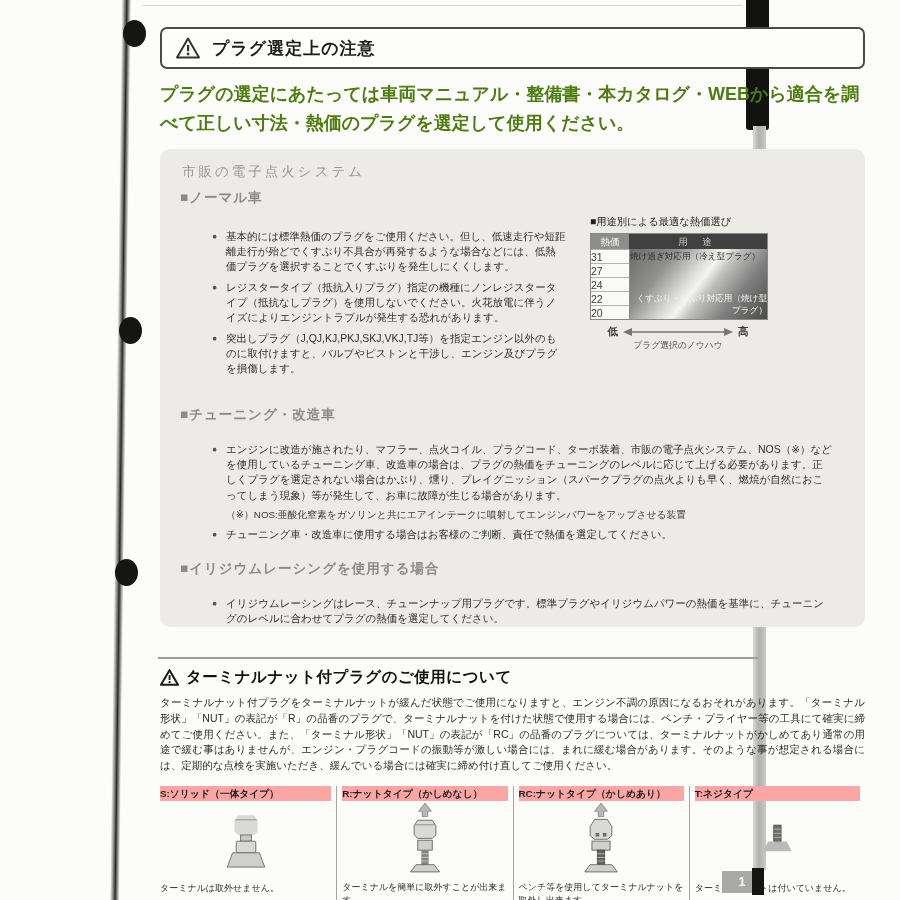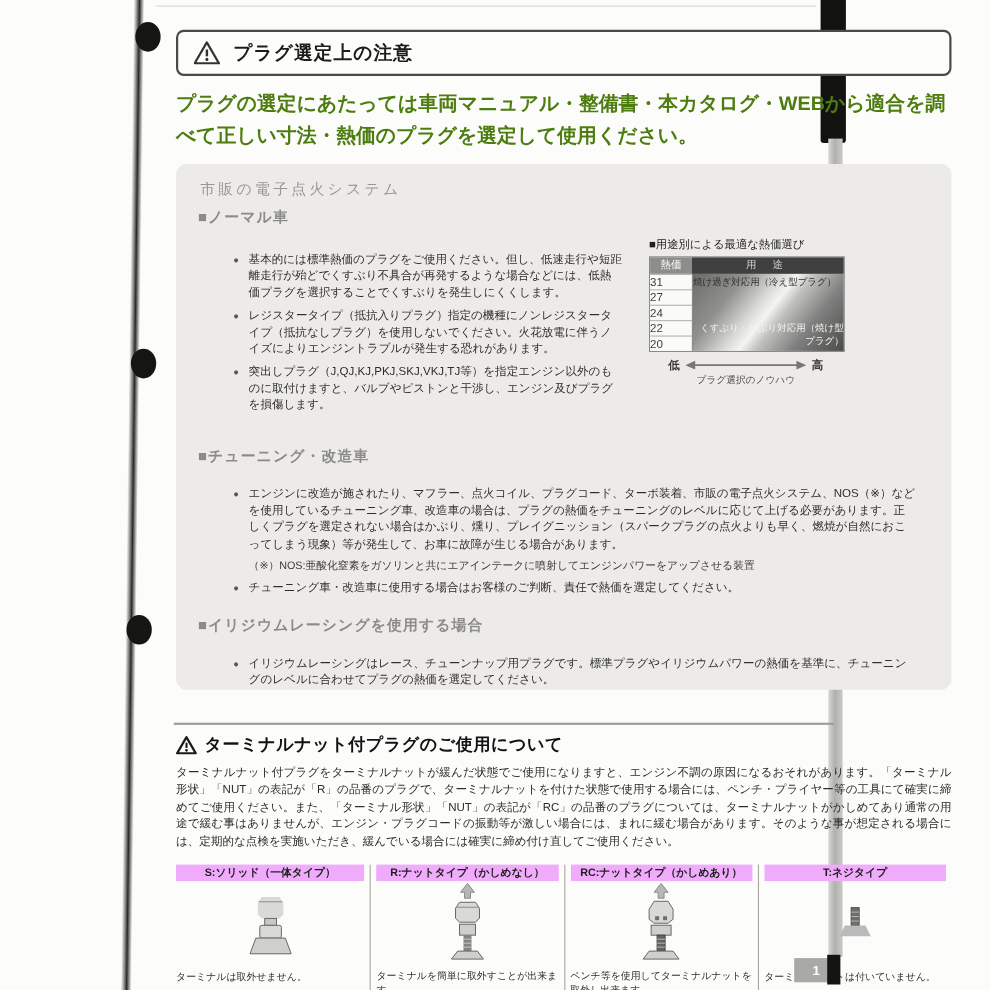--- a/index.html
+++ b/index.html
@@ -65,21 +65,21 @@
   
   .sep{margin:30px 0 0 -2px;width:600px;height:2px;background:#9d9d9a;border:none;}
   .term-head{display:flex;align-items:center;margin-top:8px;}
   .term-head .ttl{font-size:15.5px;font-weight:bold;color:#111;margin-left:7px;letter-spacing:0.5px;}
   .term-body{font-size:10.5px;line-height:1.52;color:#2b2b29;margin:7px 0 0 0;text-align:justify;}
 
   
   .types{display:grid;grid-template-columns:repeat(4,1fr);margin-top:12px;height:112px;}
   .tcol{border-left:1px solid #a5a5a2;display:flex;flex-direction:column;padding:0 5px 2px 5px;}
   .tcol:first-child{border-left:none;padding-left:0;}
-  .thead{background:#f0abfc;color:#1d1d1b;font-size:9.8px;font-weight:bold;text-align:center;
+  .thead{background:#fca5a5;color:#1d1d1b;font-size:9.8px;font-weight:bold;
     height:15px;line-height:15px;margin-bottom:2px;}
   .tfig{flex:1;display:flex;align-items:center;justify-content:center;}
   .tcap{font-size:9px;line-height:1.35;color:#2e2e2c;min-height:24px;}
 
   .warn-icon,.warn-icon-sm{flex:none;display:inline-flex;}
 </style>
 </head>
 <body>
 
 <div class="page">

